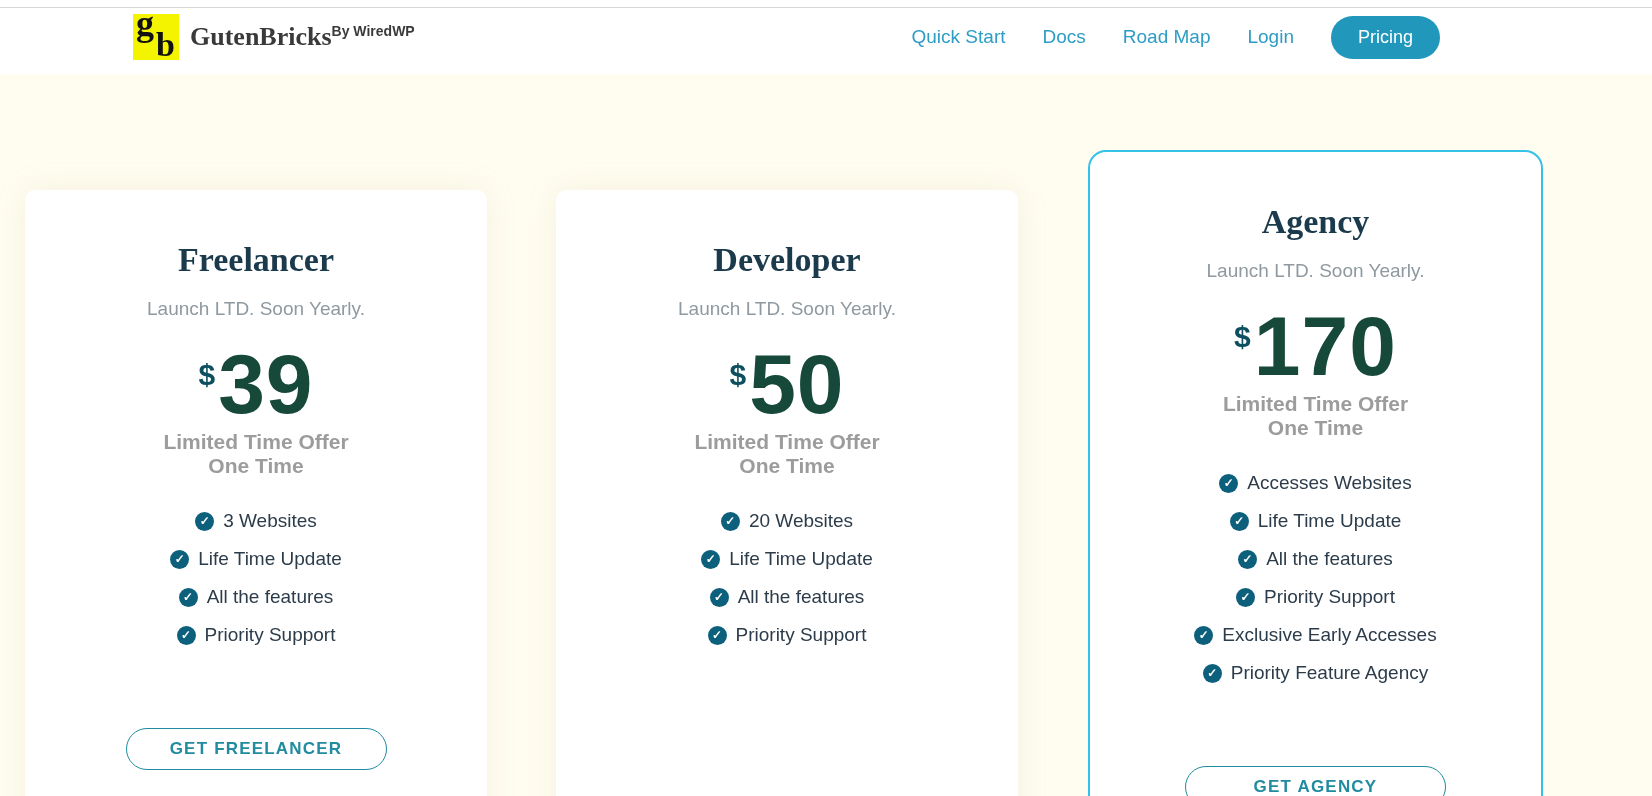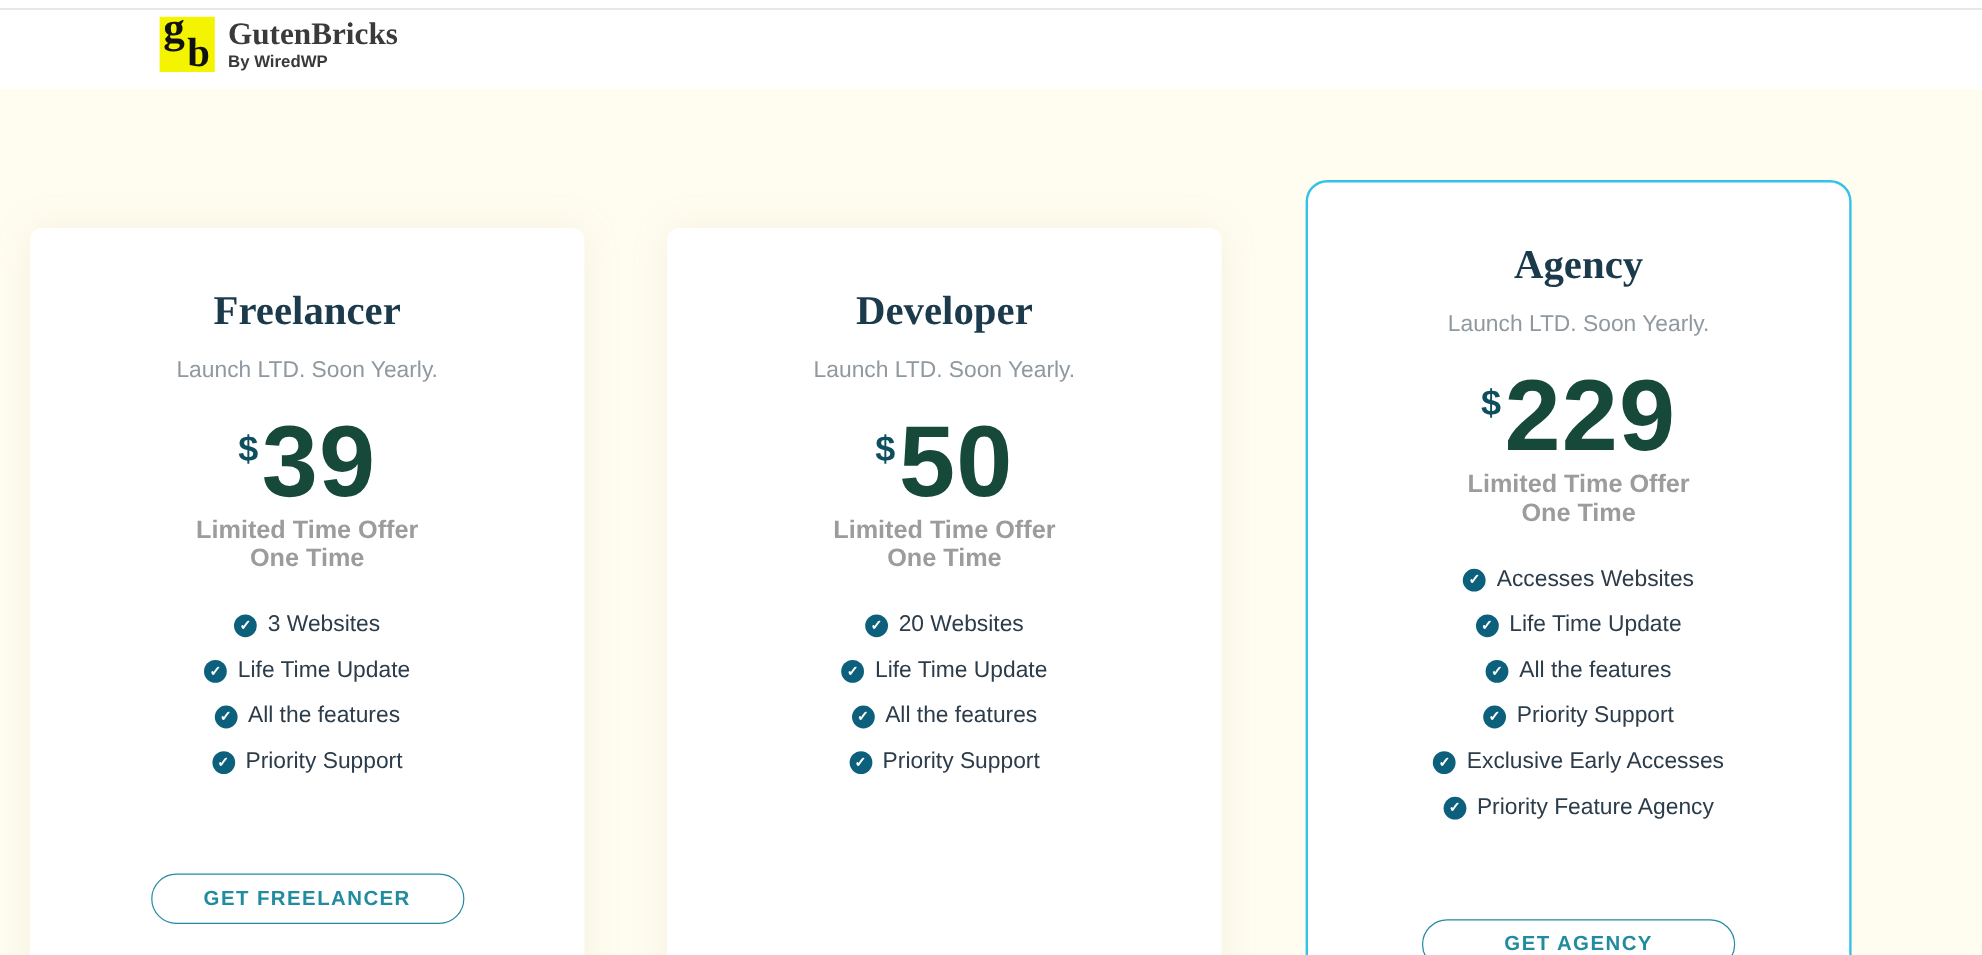--- a/index.html
+++ b/index.html
@@ -15,21 +15,21 @@
     padding:0 212px 0 133px;box-sizing:border-box;z-index:5;
   }
   .top-rule{position:absolute;top:7px;left:0;width:100%;height:1px;background:#d8d8d8;}
   .logo{display:flex;align-items:center;gap:11px;cursor:pointer;}
   .logo-mark{
     width:46px;height:46px;background:var(--c-logo_yellow,#f4f400);
     position:relative;font-family:"Liberation Serif",serif;font-weight:700;color:#111;
   }
   .logo-g{position:absolute;top:-9px;left:3px;font-size:36px;line-height:1;}
   .logo-b{position:absolute;bottom:-2px;right:4px;font-size:34px;line-height:1;}
-  .brand-col{display:flex;flex-direction:column;}
+  .brand-col{display:flex;flex-direction:row;}
   .brand{font-family:"Liberation Serif",serif;font-weight:700;font-size:26px;line-height:1.05;color:var(--c-brand_text,#3a3a3a);}
   .tagline{font-family:Liberation Sans, sans-serif;font-weight:700;font-size:14px;color:var(--c-brand_text,#3a3a3a);}
   .nav{display:flex;align-items:center;gap:37px;}
   .nav-link{font-size:19px;color:var(--c-accent,#2e9dc6);cursor:pointer;text-decoration:none;}
   .cta-btn{
     background:var(--c-cta_fill,#2097bb);color:#ffffff;border:none;cursor:pointer;
     font-size:18px;padding:11px 27px;border-radius:25px;font-family:"Liberation Sans",sans-serif;
   }
   
   .card{
@@ -81,20 +81,27 @@
     <div class="logo-mark">
       <span class="logo-g">g</span>
       <span class="logo-b">b</span>
     </div>
     <div class="brand-col">
       <span class="brand">GutenBricks</span>
       <span class="tagline">By WiredWP</span>
     </div>
   </div>
 
+  <nav class="nav">
+    <a class="nav-link">Quick Start</a>
+    <a class="nav-link">Docs</a>
+    <a class="nav-link">Road Map</a>
+    <a class="nav-link">Login</a>
+    <button class="cta-btn">Pricing</button>
+  </nav>
 </div>
 
 <div class="card card-1">
   <h2 class="plan-title">Freelancer</h2>
   <div class="plan-sub">Launch LTD. Soon Yearly.</div>
   <div class="price-row">
     <span class="currency">$</span>
     <span class="amount">39</span>
   </div>
   <div class="offer">
@@ -151,21 +158,21 @@
       <span>Priority Support</span>
     </li>
   </ul>
 </div>
 
 <div class="card card-3">
   <h2 class="plan-title">Agency</h2>
   <div class="plan-sub">Launch LTD. Soon Yearly.</div>
   <div class="price-row">
     <span class="currency">$</span>
-    <span class="amount">229</span>
+    <span class="amount">170</span>
   </div>
   <div class="offer">
     <div>Limited Time Offer</div>
     <div>One Time</div>
   </div>
   <ul class="features">
     <li class="feature">
       <span class="check">✓</span>
       <span>Accesses Websites</span>
     </li>

